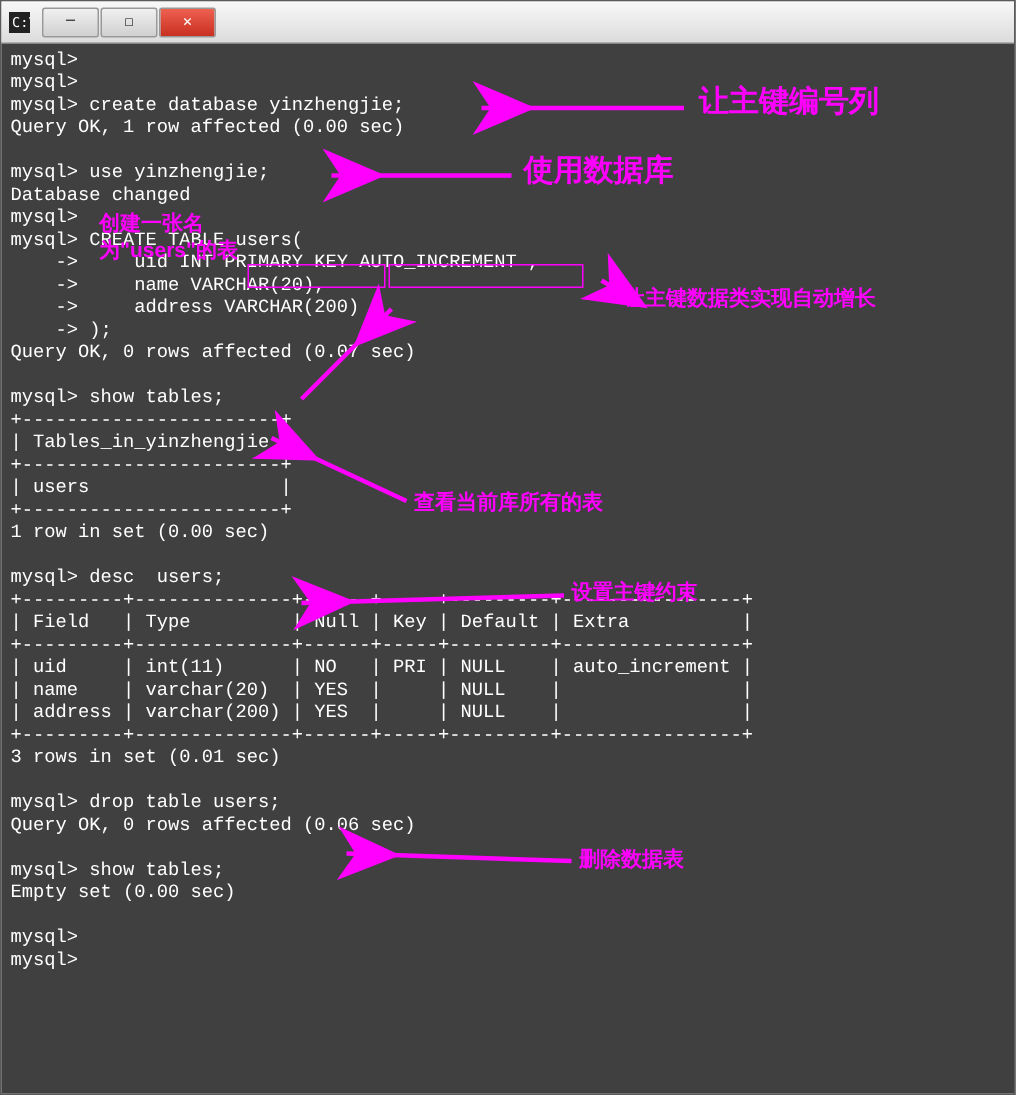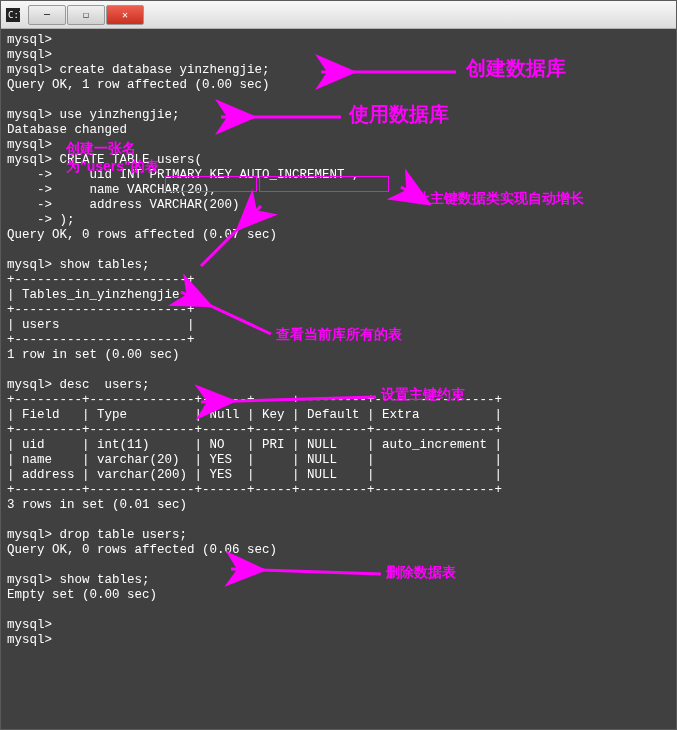--- a/index.html
+++ b/index.html
@@ -146,21 +146,21 @@
 
       <line x1="375" y1="368" x2="200" y2="373" class="arrow-line" marker-end="url(#aheadR)"></line>
 
       <line x1="380" y1="545" x2="230" y2="540" class="arrow-line" marker-end="url(#aheadR)"></line>
     </svg>
 
     
     <div class="box" style="left:164px; top:147px; width:92px; height:16px;"></div>
     <div class="box" style="left:258px; top:147px; width:130px; height:16px;"></div>
 
-    <div class="annotation" style="left:465px; top:32px; font-size:20px;">创建数据库</div>
+    <div class="annotation" style="left:465px; top:32px; font-size:20px;">让主键编号列</div>
     <div class="annotation" style="left:348px; top:78px; font-size:20px;">使用数据库</div>
     <div class="annotation small" style="left:65px; top:110px; line-height:18px;">创建一张名<br>为"users"的表</div>
     <div class="annotation small" style="left:415px; top:162px;">让主键数据类实现自动增长</div>
     <div class="annotation small" style="left:275px; top:298px;">查看当前库所有的表</div>
     <div class="annotation small" style="left:380px; top:358px;">设置主键约束</div>
     <div class="annotation small" style="left:385px; top:536px;">删除数据表</div>
   </div>
 </div>
 
 </body></html>

